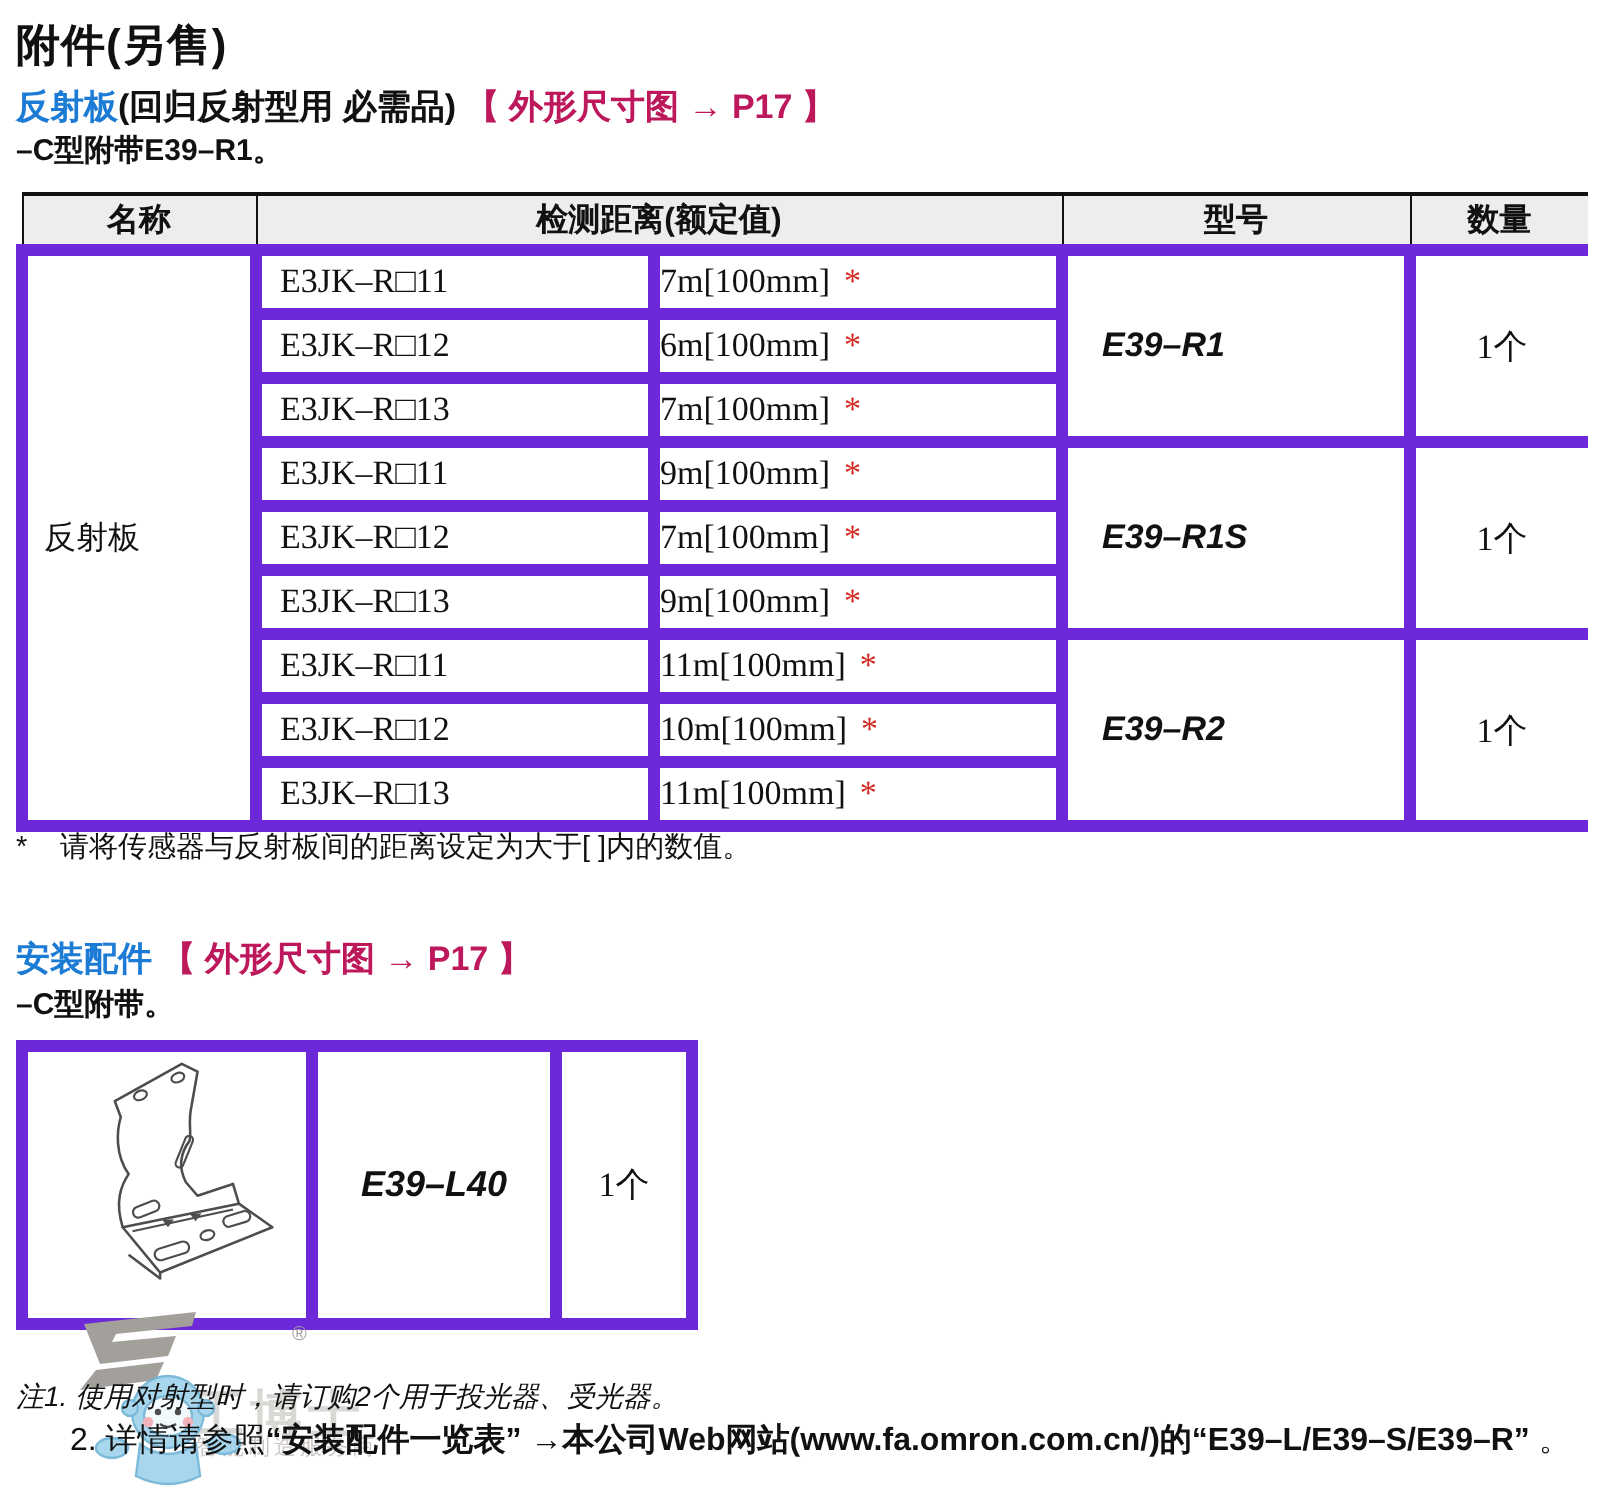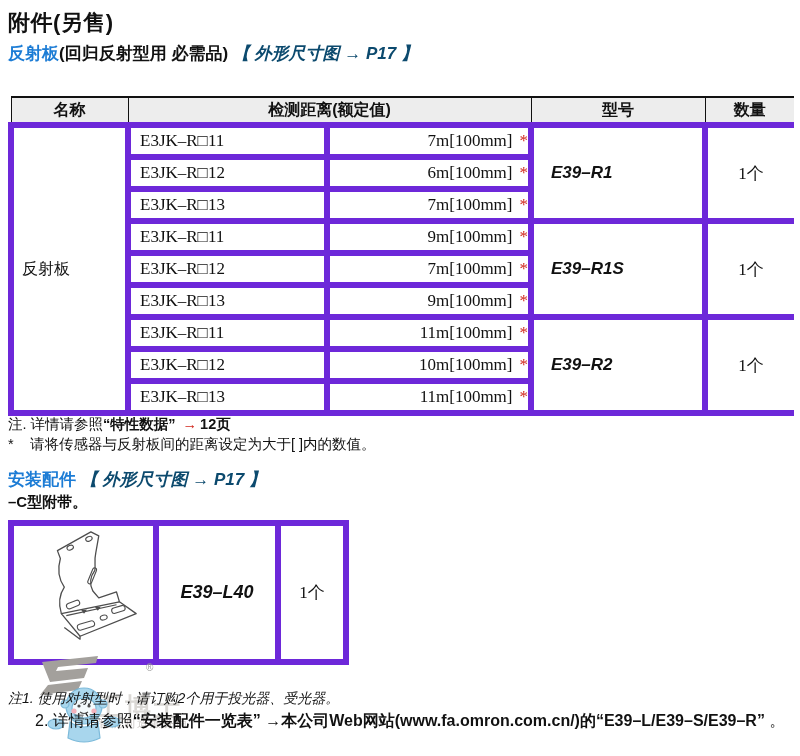--- a/index.html
+++ b/index.html
@@ -5,40 +5,40 @@
   * { margin:0; padding:0; box-sizing:border-box; }
   html,body { width:800px; height:756px; background:#fff; overflow:hidden;
               font-family:"Liberation Sans","DejaVu Sans",sans-serif; color:#111; }
   .abs { position:absolute; }
   #page { position:relative; width:800px; height:588px; background:#fff; }
 
   
   #title { left:8px; top:8px; font-size:22px; font-weight:bold; letter-spacing:.5px; }
   .sec-head { font-size:17px; font-weight:bold; white-space:nowrap; }
   .blue { color:#1c7cd5; }
-  .red  { color:#0c4a6e;font-style:italic; }
+  .red  { color:#be185d; }
   .sub-head { font-size:15px; font-weight:bold; }
   #s1-head { left:8px; top:42px; }
   #s1-sub  { left:8px; top:66px; }
   #s2-head { left:8px; top:468px; }
   #s2-sub  { left:8px; top:493px; }
 
   
   table { border-collapse:collapse; table-layout:fixed; }
   th { background:#ededed; font-size:16px; font-weight:bold; text-align:center;
        border:1.2px solid #111; border-top:2.4px solid #111; border-bottom:2.2px solid #111;margin-left:44px; }
   td { border:6px solid #6d28d9; font-size:17px; }
   #t1 { left:8px; top:96px; width:783px; border-left:1.4px solid #111; border-bottom:2.4px solid #111; }
   #t1 th:first-child, #t2 th:first-child { border-left:none; }
   #t1 th:last-child, #t1 td.qty { border-right:none; }
   #t1 tr.hdr { height:28px; }
   #t1 tr.data { height:32px; }
   td.rowlabel { padding-left:8px; font-size:16px; background:#fff; }
   td.model { font-family:"Liberation Serif","DejaVu Serif",serif; padding-left:9px; }
-  td.dist  { font-family:"Liberation Serif","DejaVu Serif",serif; text-align:right; }
+  td.dist  { font-family:"Liberation Serif","DejaVu Serif",serif; text-align:left; }
   td.dist .star { color:#d2281e; margin-left:7px; font-family:"Liberation Serif",serif; }
   td.code { font-weight:bold; padding-left:17px; font-size:17px;font-style:italic; }
   td.qty  { text-align:center; font-family:"Liberation Serif","DejaVu Serif",serif; font-size:17px; }
   td.qty .cjk { font-family:"Liberation Sans","DejaVu Sans",sans-serif; }
 
   #t2 { left:8px; top:520px; width:335px; border-left:1.4px solid #111;
         border-right:1.2px solid #111; border-bottom:2.4px solid #111; }
   #t2 tr.hdr { height:26px; }
   #t2 tr.data { height:136px;padding-left:44px; }
   #t2 td.shape { text-align:center; vertical-align:middle; }
@@ -69,20 +69,21 @@
 </head>
 <body>
 
 <div id="page">
 
   <div id="title" class="abs">附件(另售)</div>
 
   <div id="s1-head" class="abs sec-head">
     <span class="blue">反射板</span><span>(回归反射型用 必需品) </span><span class="red">【 外形尺寸图 → P17 】</span>
   </div>
+  <div id="s1-sub" class="abs sub-head">–C型附带E39–R1。</div>
 
   <table id="t1" class="abs">
     <colgroup>
       <col style="width:117px">
         <col style="width:199px">
         <col style="width:204px">
       <col style="width:174px">
         <col style="width:89px">
     </colgroup>
     <tbody>
@@ -132,24 +133,20 @@
       <td class="dist"><span>10m[100mm]</span><span class="star">*</span></td>
     </tr>
     <tr class="data">
       <td class="model">E3JK–R□13</td>
       <td class="dist"><span>11m[100mm]</span><span class="star">*</span></td>
     </tr>
   </tbody>
     </table>
 
   <div id="t1-notes" class="abs">
-    <div class="note">
-      <span>注. 详情请参照</span><b>“特性数据”</b>
-      <span class="arrow">→</span><b>12页</b>
-    </div>
     <div class="note">
       <span class="star-col">*</span><span>请将传感器与反射板间的距离设定为大于[  ]内的数值。</span>
     </div>
   </div>
 
   <div id="s2-head" class="abs sec-head">
     <span class="blue">安装配件</span><span class="red"> 【 外形尺寸图 → P17 】</span>
   </div>
   <div id="s2-sub" class="abs sub-head">–C型附带。</div>
 

